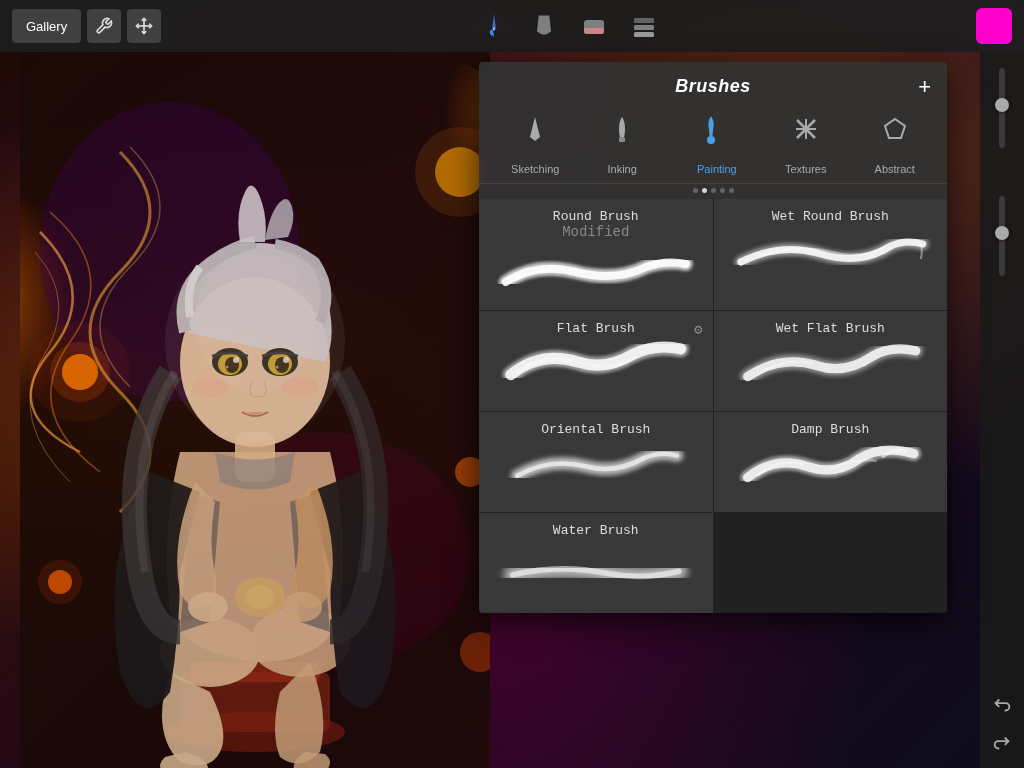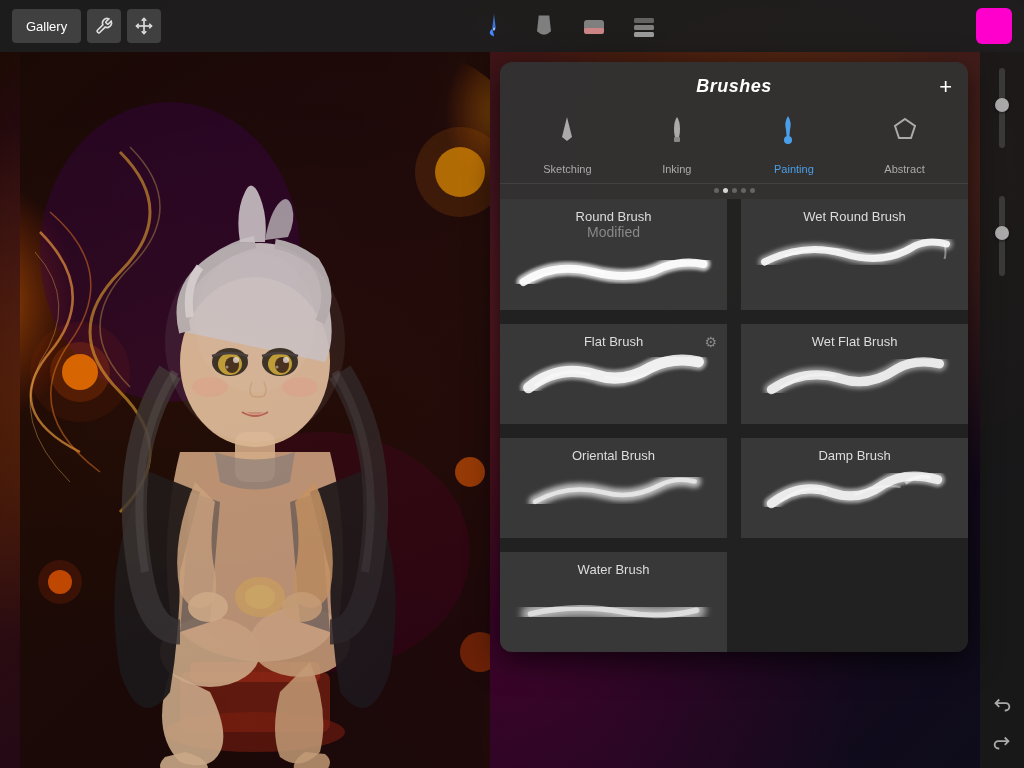--- a/index.html
+++ b/index.html
@@ -147,24 +147,24 @@
       justify-content: center;
       color: #aaa;
       font-size: 16px;
       cursor: pointer;
     }
 
     
     #brushes-panel {
       position: absolute;
       top: 62px;
-      left: 500px;
+      left: 479px;
       width: 468px;
       background: rgba(50, 50, 50, 0.97);
-      border-radius: 12px;
+      border-radius: 4px;
       z-index: 200;
       overflow: hidden;
       box-shadow: 0 8px 32px rgba(0,0,0,0.7);
     }
 
     .panel-header {
       display: flex;
       align-items: center;
       justify-content: center;
       padding: 14px 16px 8px;
@@ -247,23 +247,24 @@
     }
 
     .tab-dot.active {
       background: rgba(255,255,255,0.8);
     }
 
     
     .brush-grid {
       display: grid;
       grid-template-columns: 1fr 1fr;
-      gap: 14px;
+      gap: 1px;
       background: rgba(0,0,0,0.3);
       padding: 0;
+      font-family: Liberation Mono, monospace;
     }
 
     .brush-cell {
       background: rgba(58, 58, 58, 0.95);
       padding: 10px 12px 8px;
       cursor: pointer;
       position: relative;
       min-height: 100px;
     }
 
@@ -571,20 +572,31 @@
       <div class="cat-tab-icon">
         <svg width="28" height="30" viewBox="0 0 28 30" fill="none">
           <path d="M14 2 Q18 8 16 16 Q16 22 14 26 Q12 22 12 16 Q10 8 14 2Z" fill="#4a9fe8"></path>
           <circle cx="14" cy="26" r="4" fill="#4a9fe8"></circle>
         </svg>
       </div>
       <span class="cat-tab-label" style="color:#4a9fe8;">Painting</span>
     </div>
 
 
+    <div class="cat-tab">
+      <div class="cat-tab-icon">
+        <svg width="26" height="26" viewBox="0 0 26 26" fill="none">
+          <line x1="4" y1="4" x2="22" y2="22" stroke="#aaa" stroke-width="2.5"></line>
+          <line x1="22" y1="4" x2="4" y2="22" stroke="#aaa" stroke-width="2.5"></line>
+          <line x1="13" y1="3" x2="13" y2="23" stroke="#aaa" stroke-width="2"></line>
+          <line x1="3" y1="13" x2="23" y2="13" stroke="#aaa" stroke-width="2"></line>
+        </svg>
+      </div>
+      <span class="cat-tab-label">Textures</span>
+    </div>
 
     <div class="cat-tab">
       <div class="cat-tab-icon">
         <svg width="26" height="26" viewBox="0 0 26 26" fill="none">
           <polygon points="13,3 23,10 19,22 7,22 3,10" fill="none" stroke="#aaa" stroke-width="2"></polygon>
         </svg>
       </div>
       <span class="cat-tab-label">Abstract</span>
     </div>
   </div>

